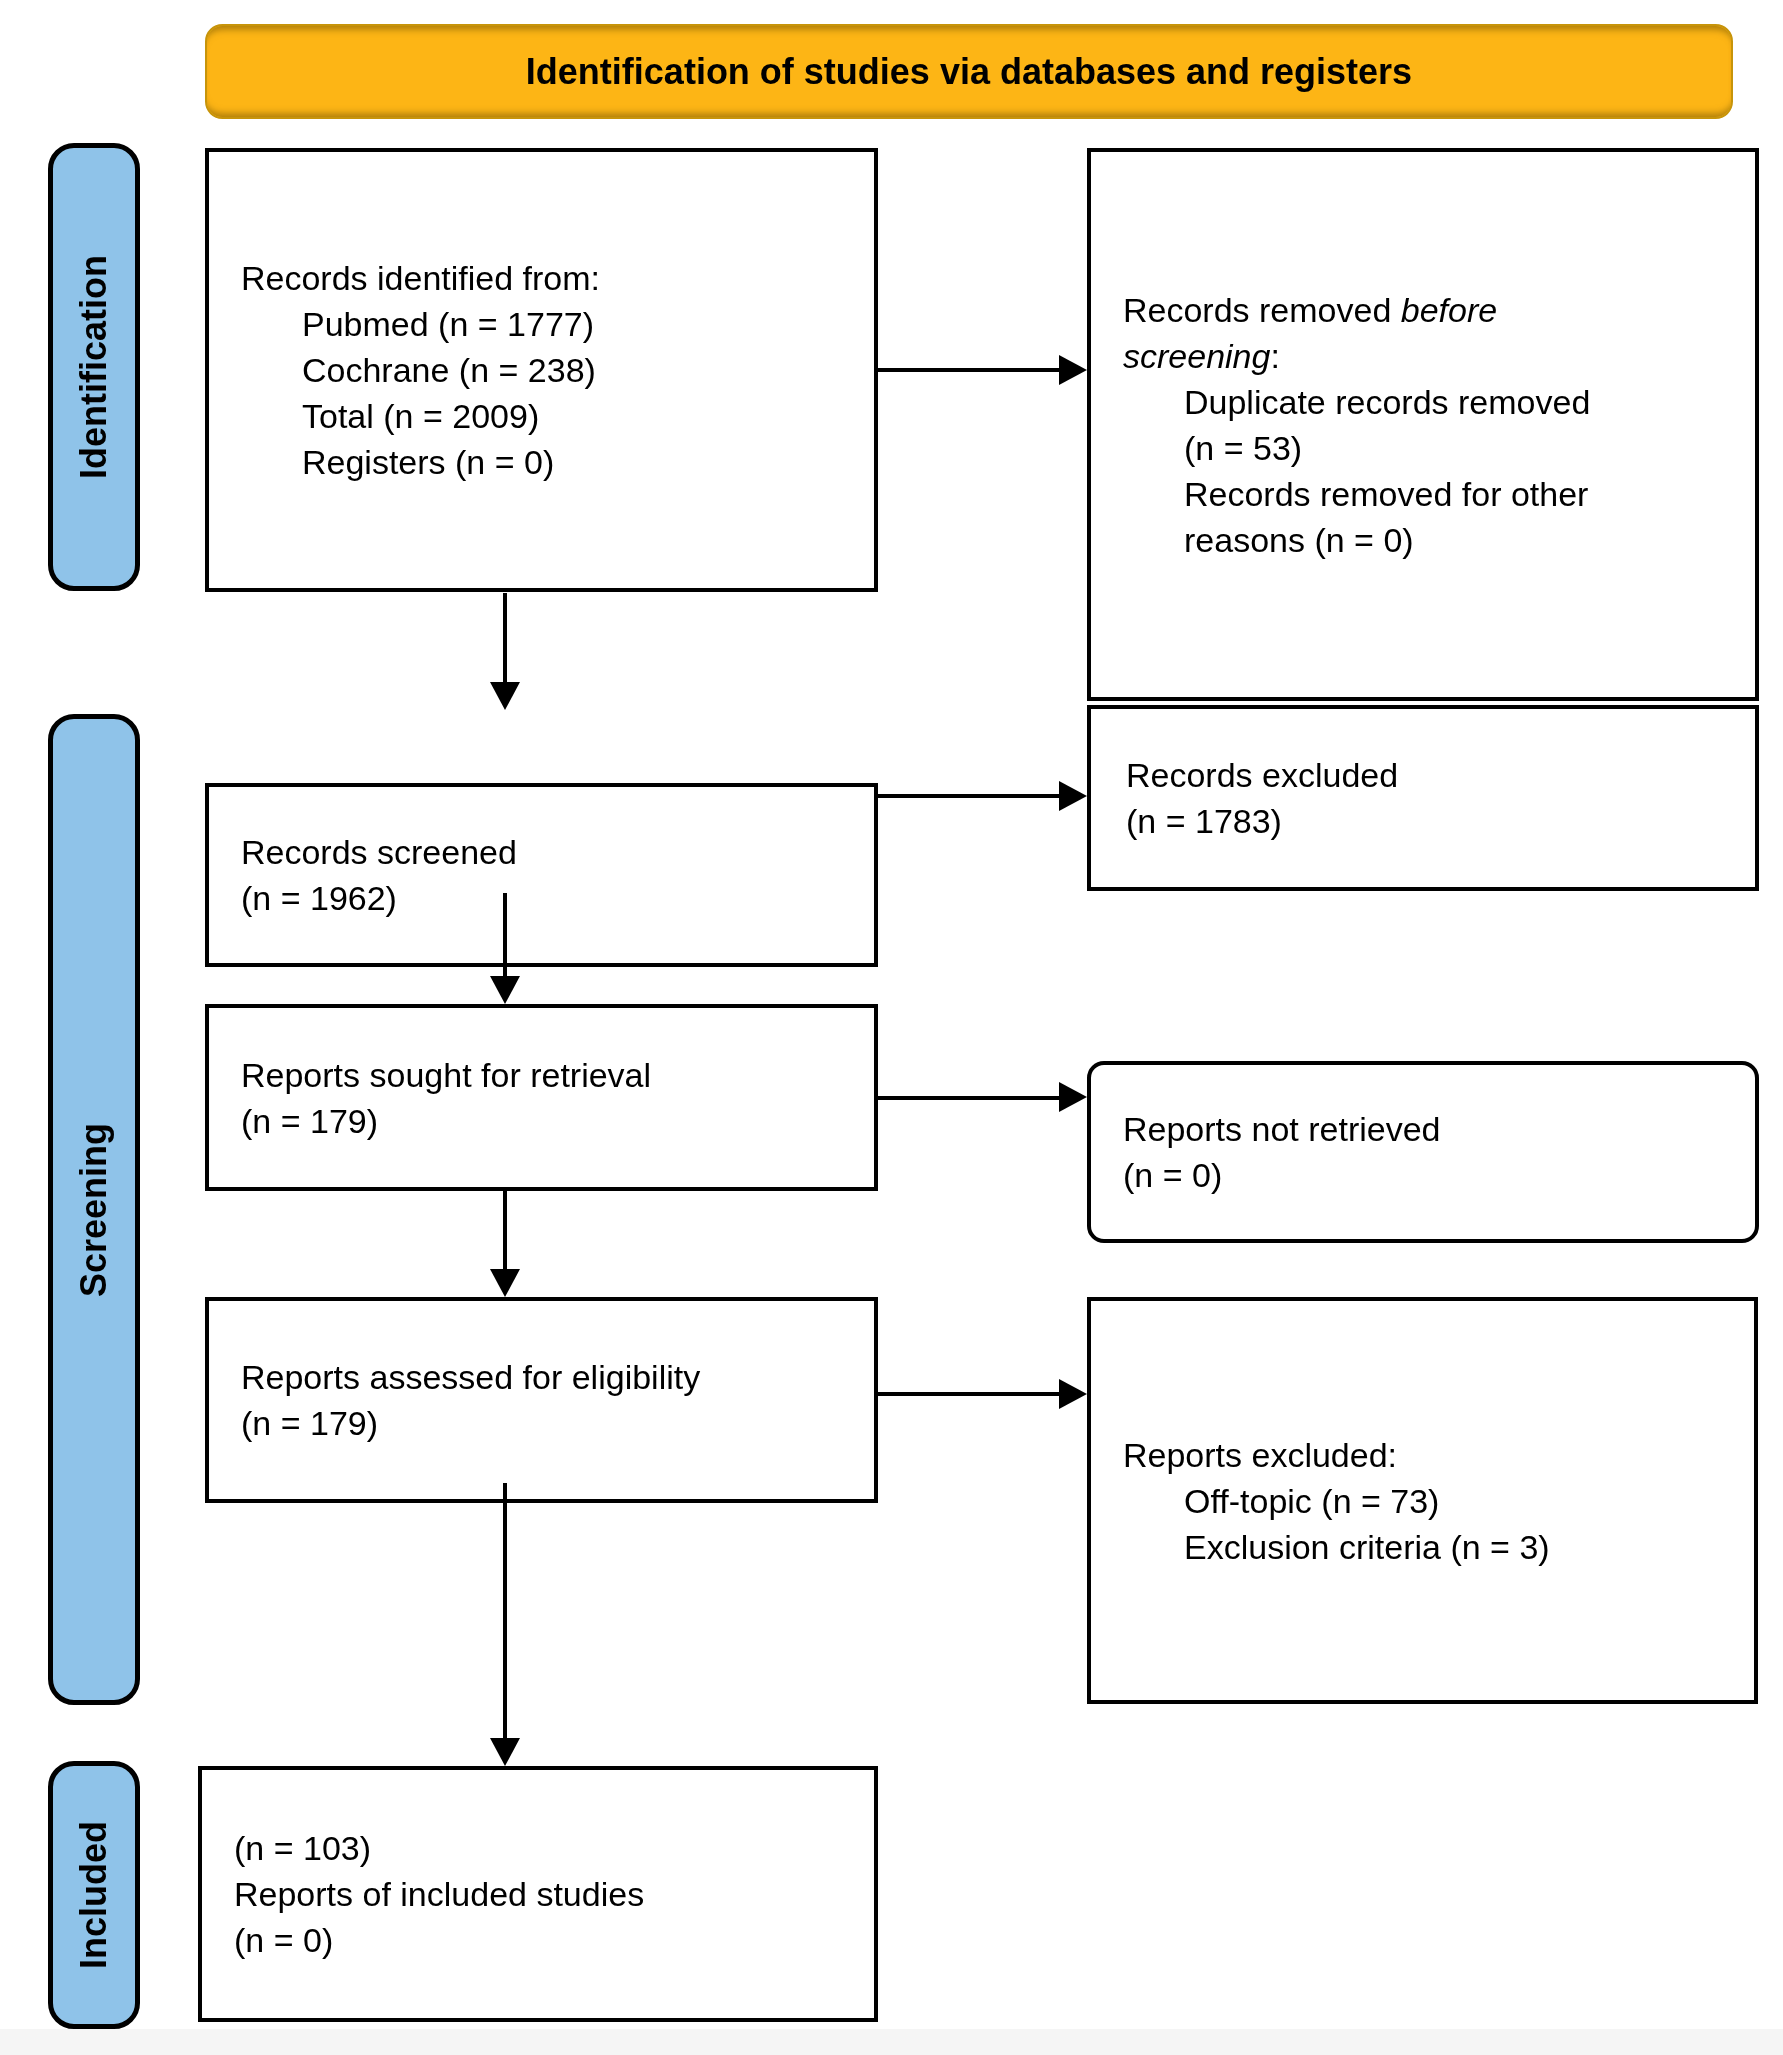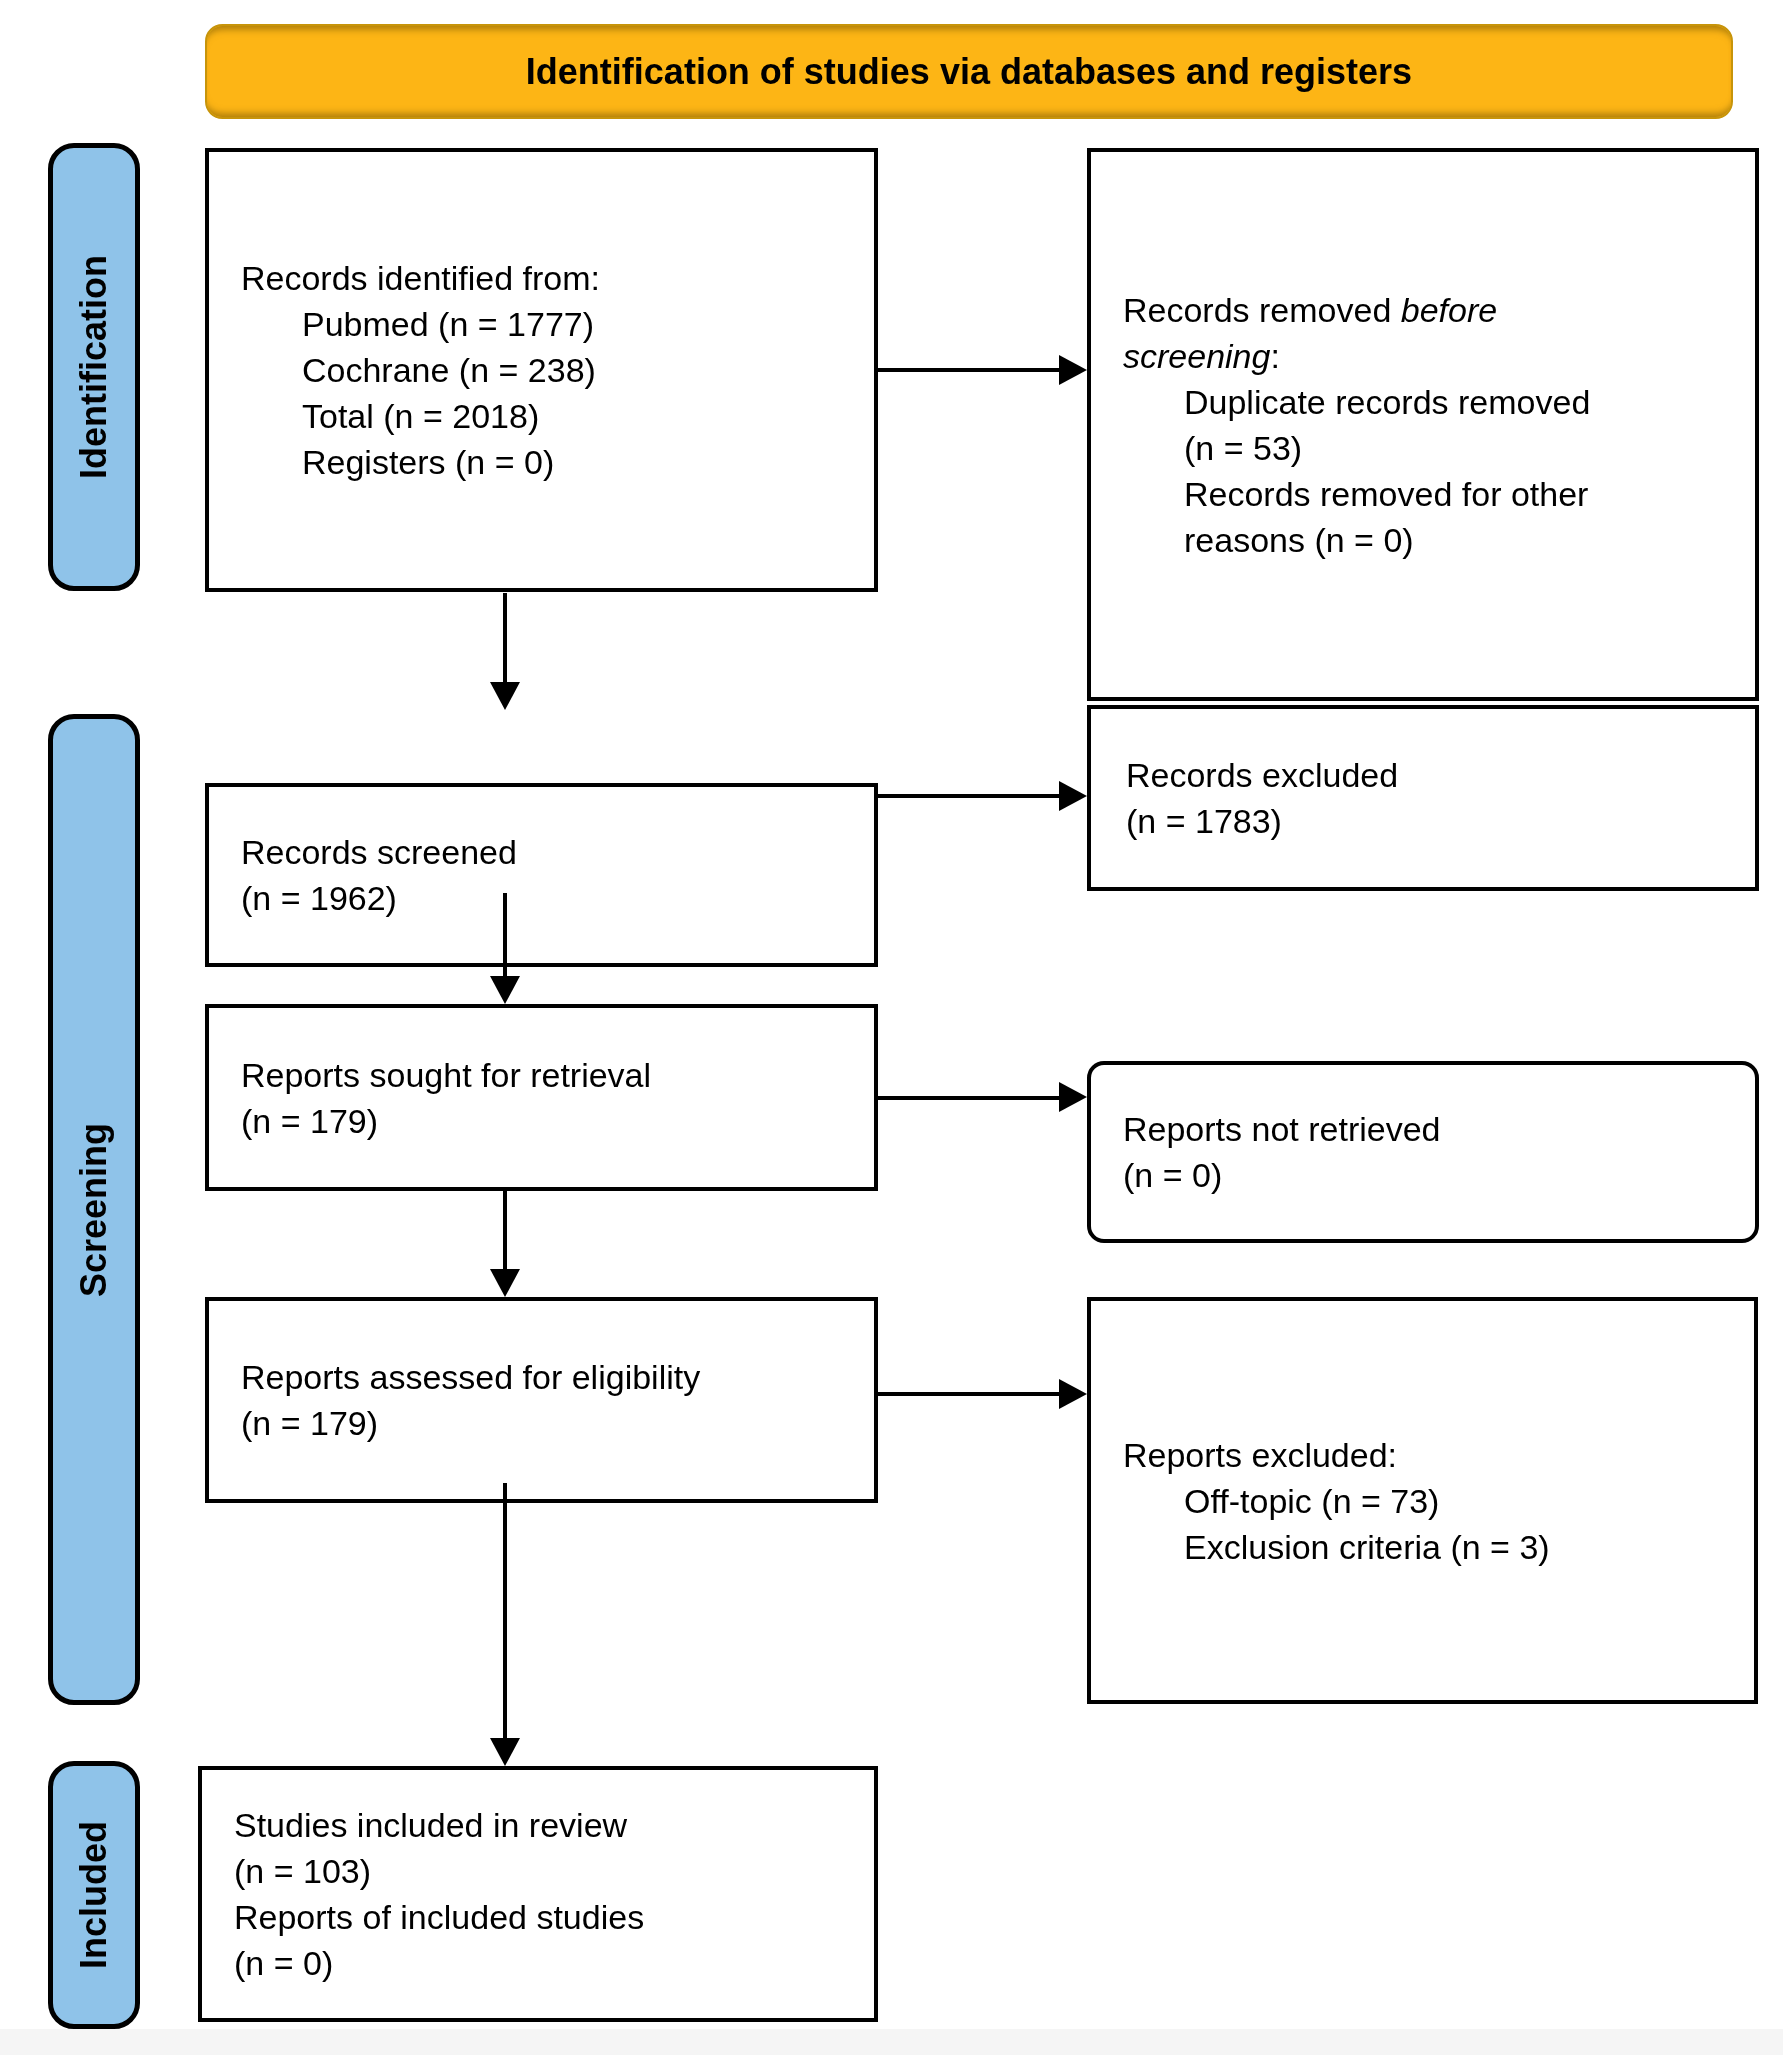--- a/index.html
+++ b/index.html
@@ -86,21 +86,21 @@
     <span>Screening</span>
   </div>
   <div class="stage" style="top:1761px;height:268px;">
     <span>Included</span>
   </div>
 
   <div class="flowbox" style="left:205px;top:148px;width:673px;height:444px;">
     <div>Records identified from:</div>
     <div class="ind">Pubmed (n = 1777)</div>
     <div class="ind">Cochrane (n = 238)</div>
-    <div class="ind">Total (n = 2018)</div>
+    <div class="ind">Total (n = 2009)</div>
     <div class="ind">Registers (n = 0)</div>
   </div>
 
   <div class="flowbox" style="left:1087px;top:148px;width:672px;height:553px;">
     <div><span>Records removed </span><i>before</i></div>
     <div><i>screening</i><span>:</span></div>
     <div class="ind">Duplicate records removed</div>
     <div class="ind">(n = 53)</div>
     <div class="ind">Records removed for other</div>
     <div class="ind">reasons (n = 0)</div>
@@ -131,21 +131,20 @@
     <div>(n = 179)</div>
   </div>
 
   <div class="flowbox" style="left:1087px;top:1297px;width:671px;height:407px;">
     <div>Reports excluded:</div>
     <div class="ind">Off-topic (n = 73)</div>
     <div class="ind">Exclusion criteria (n = 3)</div>
   </div>
 
   <div class="flowbox" style="left:198px;top:1766px;width:680px;height:256px;">
-    <div>Studies included in review</div>
     <div>(n = 103)</div>
     <div>Reports of included studies</div>
     <div>(n = 0)</div>
   </div>
 
   <div class="hline" style="left:878px;top:368px;width:183px;"></div>
   <div class="head-right" style="left:1059px;top:355px;"></div>
 
   <div class="vline" style="left:503px;top:593px;height:91px;"></div>
   <div class="head-down" style="left:490px;top:682px;"></div>

